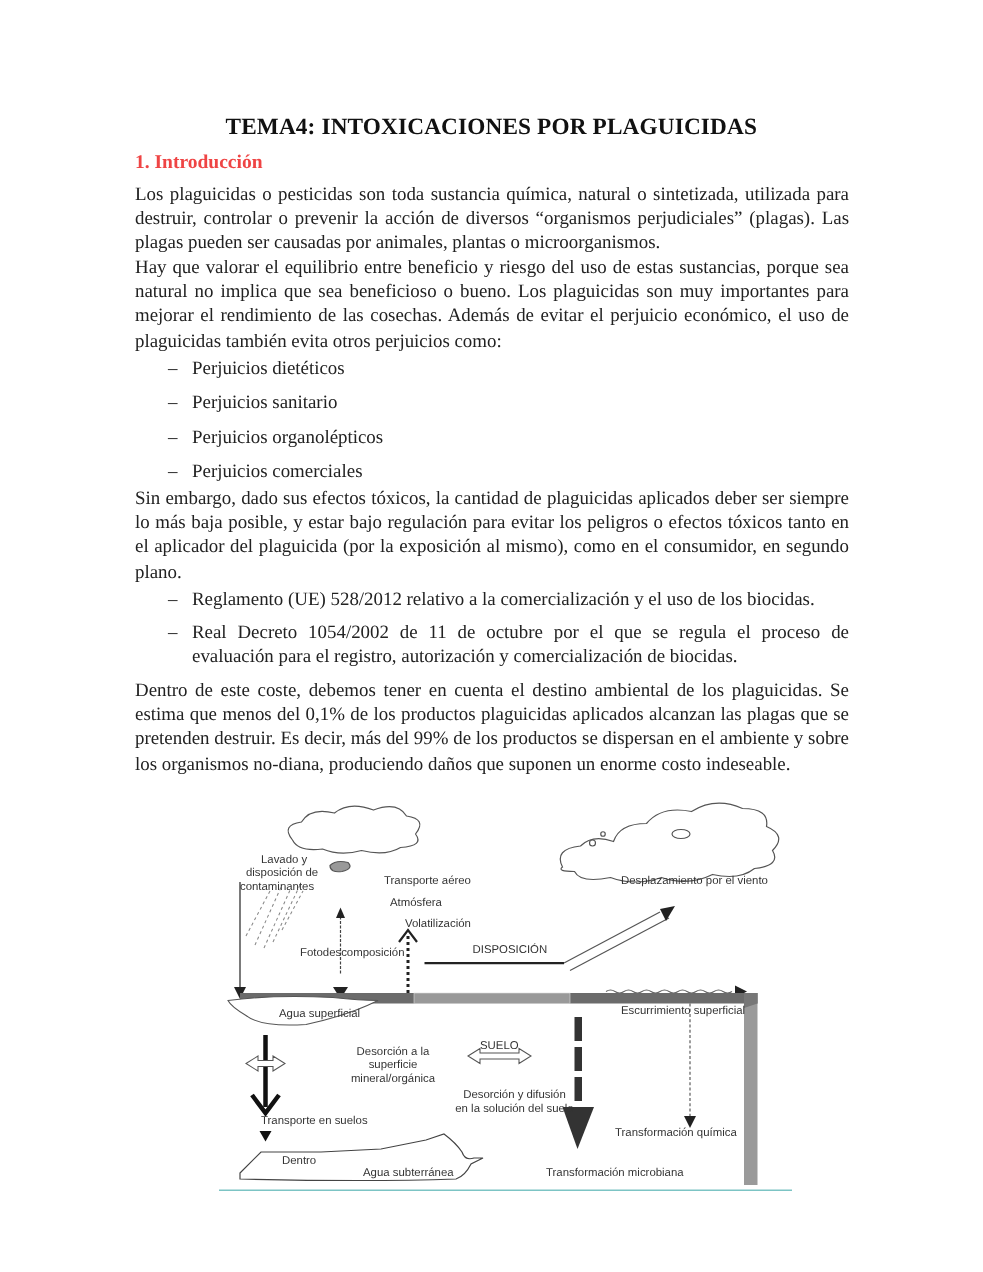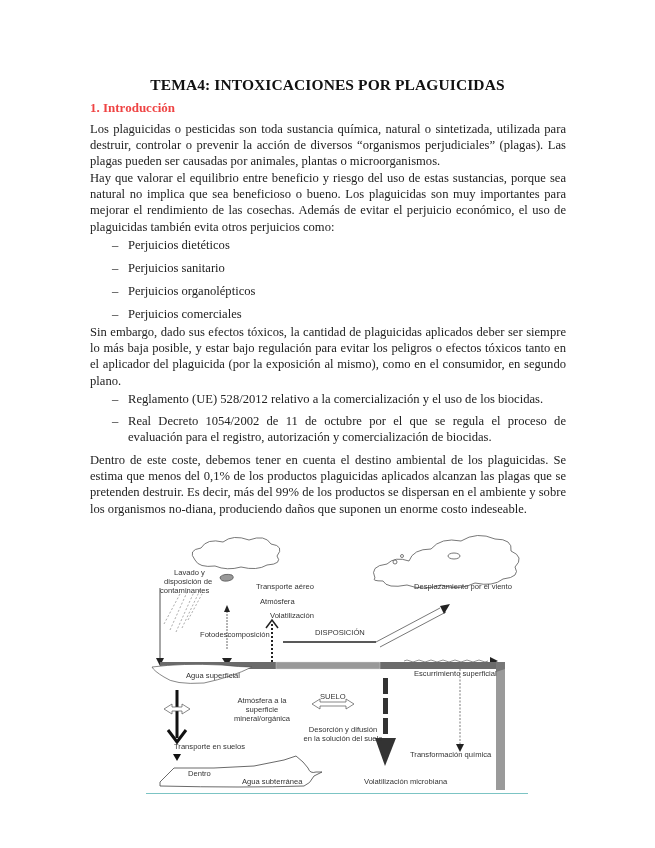--- a/index.html
+++ b/index.html
@@ -134,30 +134,30 @@
     <div class="fig-label" style="left:104px;top:62px;">Transporte aéreo</div>
     <div class="fig-label" style="left:72px;top:77px;margin-left:36px;">Atmósfera</div>
     <div class="fig-label" style="left:262px;top:62px;">Desplazamiento por el viento</div>
     <div class="fig-label" style="left:118px;top:91px;">Volatilización</div>
     <div class="fig-label" style="left:48px;top:110px;">Fotodescomposición</div>
     <div class="fig-label" style="left:163px;top:108px;">DISPOSICIÓN</div>
     <div class="fig-label" style="left:262px;top:114px;margin-top:35px;">Escurrimiento superficial</div>
     <div class="fig-label" style="left:34px;top:151px;">Agua superficial</div>
     <div class="fig-label" style="left:168px;top:172px;">SUELO</div>
     <div class="fig-label" style="left:80px;top:176px;width:60px;text-align:center;">
-      <div>Atmósfera a la</div>
+      <div>Desorción a la</div>
       <div>superficie</div>
       <div>mineral/orgánica</div>
     </div>
     <div class="fig-label" style="left:146px;top:205px;width:90px;text-align:center;">
       <div>Desorción y difusión</div>
       <div>en la solución del suelo</div>
     </div>
     <div class="fig-label" style="left:22px;top:222px;">Transporte en suelos</div>
     <div class="fig-label" style="left:258px;top:230px;">Transformación química</div>
     <div class="fig-label" style="left:36px;top:249px;">Dentro</div>
     <div class="fig-label" style="left:90px;top:257px;">Agua subterránea</div>
-    <div class="fig-label" style="left:212px;top:257px;">Volatilización microbiana</div>
+    <div class="fig-label" style="left:212px;top:257px;">Transformación microbiana</div>
 
     <div class="fig-rule"></div>
   </div>
 
 </div>
 
 </body></html>

